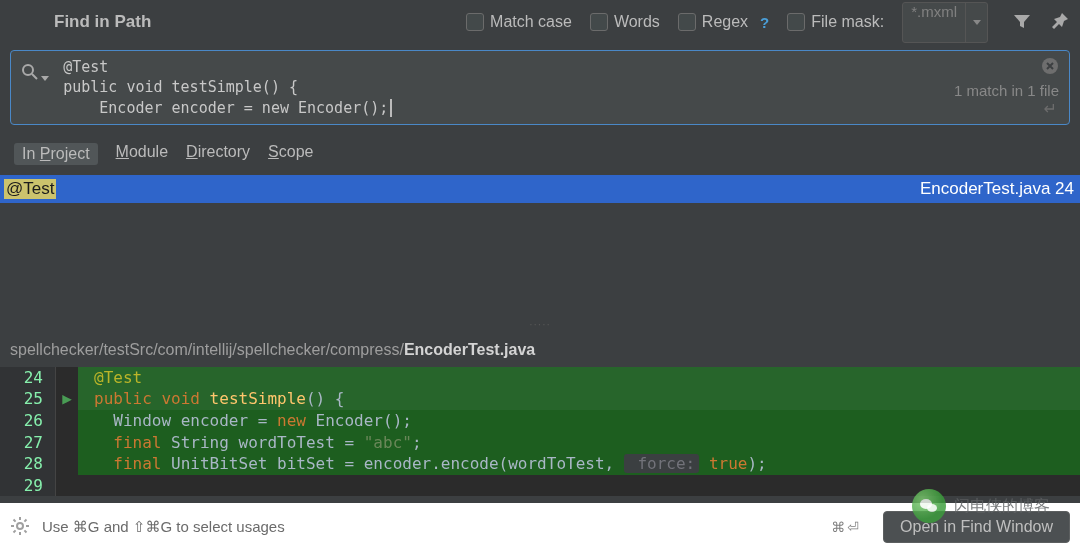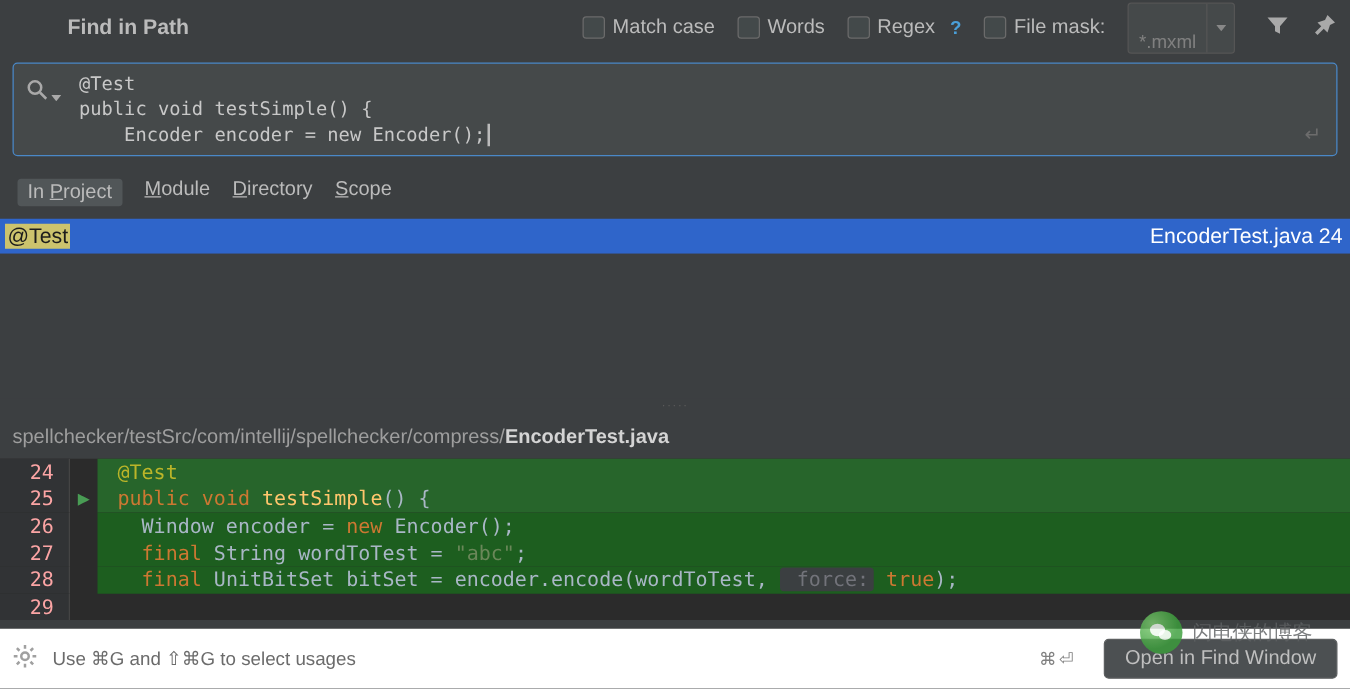--- a/index.html
+++ b/index.html
@@ -36,21 +36,21 @@
       width: 18px;
       height: 18px;
       border: 1px solid #6b6b6b;
       border-radius: 3px;
       background: #43494a;
     }
     .chk-label { color: #bbbbbb; font-size: 16px; }
     .help-q { color: #4a9fd8; font-weight: bold; margin-left: -6px; }
     .file-mask-sel {
       display: flex;
-      align-items: flex-end;
+      align-items: flex-start;
       border: 1px solid #555;
       border-radius: 3px;
       height: 41px;
       background: #45494a;
     }
     .file-mask-txt { padding: 0 8px; color: #808080; font-size: 15px; }
     .file-mask-btn {
       width: 22px; height: 100%;
       border-left: 1px solid #555;
       display: flex; align-items: center; justify-content: center;
@@ -154,21 +154,21 @@
       background: #2b2b2b;
       line-height: 1.35;
     }
     .editor-line {
       display: flex;
     }
     .gutter {
       width: 56px;
       text-align: right;
       padding-right: 12px;
-      color: #fca5a5;
+      color: #86efac;
       background: #313335;
       border-right: 1px solid #444;
       user-select: none;
       flex-shrink: 0;
     }
     .gutter-marker {
       width: 22px;
       display: inline-flex;
       justify-content: center;
       color: #499c54;
@@ -287,20 +287,29 @@
         <circle cx="7" cy="7" r="5" stroke="currentColor" stroke-width="2" fill="none"></circle>
         <line x1="11" y1="11" x2="16" y2="16" stroke="currentColor" stroke-width="2"></line>
       </svg>
     <svg width="8" height="5" viewBox="0 0 8 5" style="margin-left:-2px">
         <path d="M0 0 L4 5 L8 0 Z" fill="#a9a9a9"></path>
       </svg>
   </span>
   <div class="search-text"><span>@Test</span>
 <span>public void testSimple() {</span>
 <span>    Encoder encoder = new Encoder();</span><span class="caret"></span></div>
+  <div class="search-right">
+    <span class="clear-btn">
+      <svg width="18" height="18" viewBox="0 0 18 18">
+          <circle cx="9" cy="9" r="8" fill="#6e6e6e"></circle>
+          <path d="M6 6 L12 12 M12 6 L6 12" stroke="#3c3f41" stroke-width="2"></path>
+        </svg>
+    </span>
+    <span class="match-info">1 match in 1 file</span>
+  </div>
   <span class="enter-arrow">↵</span>
 </div>
 
 <div class="scope-tabs">
   <span class="scope-tab active">In <span class="mnemonic">P</span>roject</span>
   <span class="scope-tab"><span class="mnemonic">M</span>odule</span>
   <span class="scope-tab"><span class="mnemonic">D</span>irectory</span>
   <span class="scope-tab"><span class="mnemonic">S</span>cope</span>
 </div>
 

